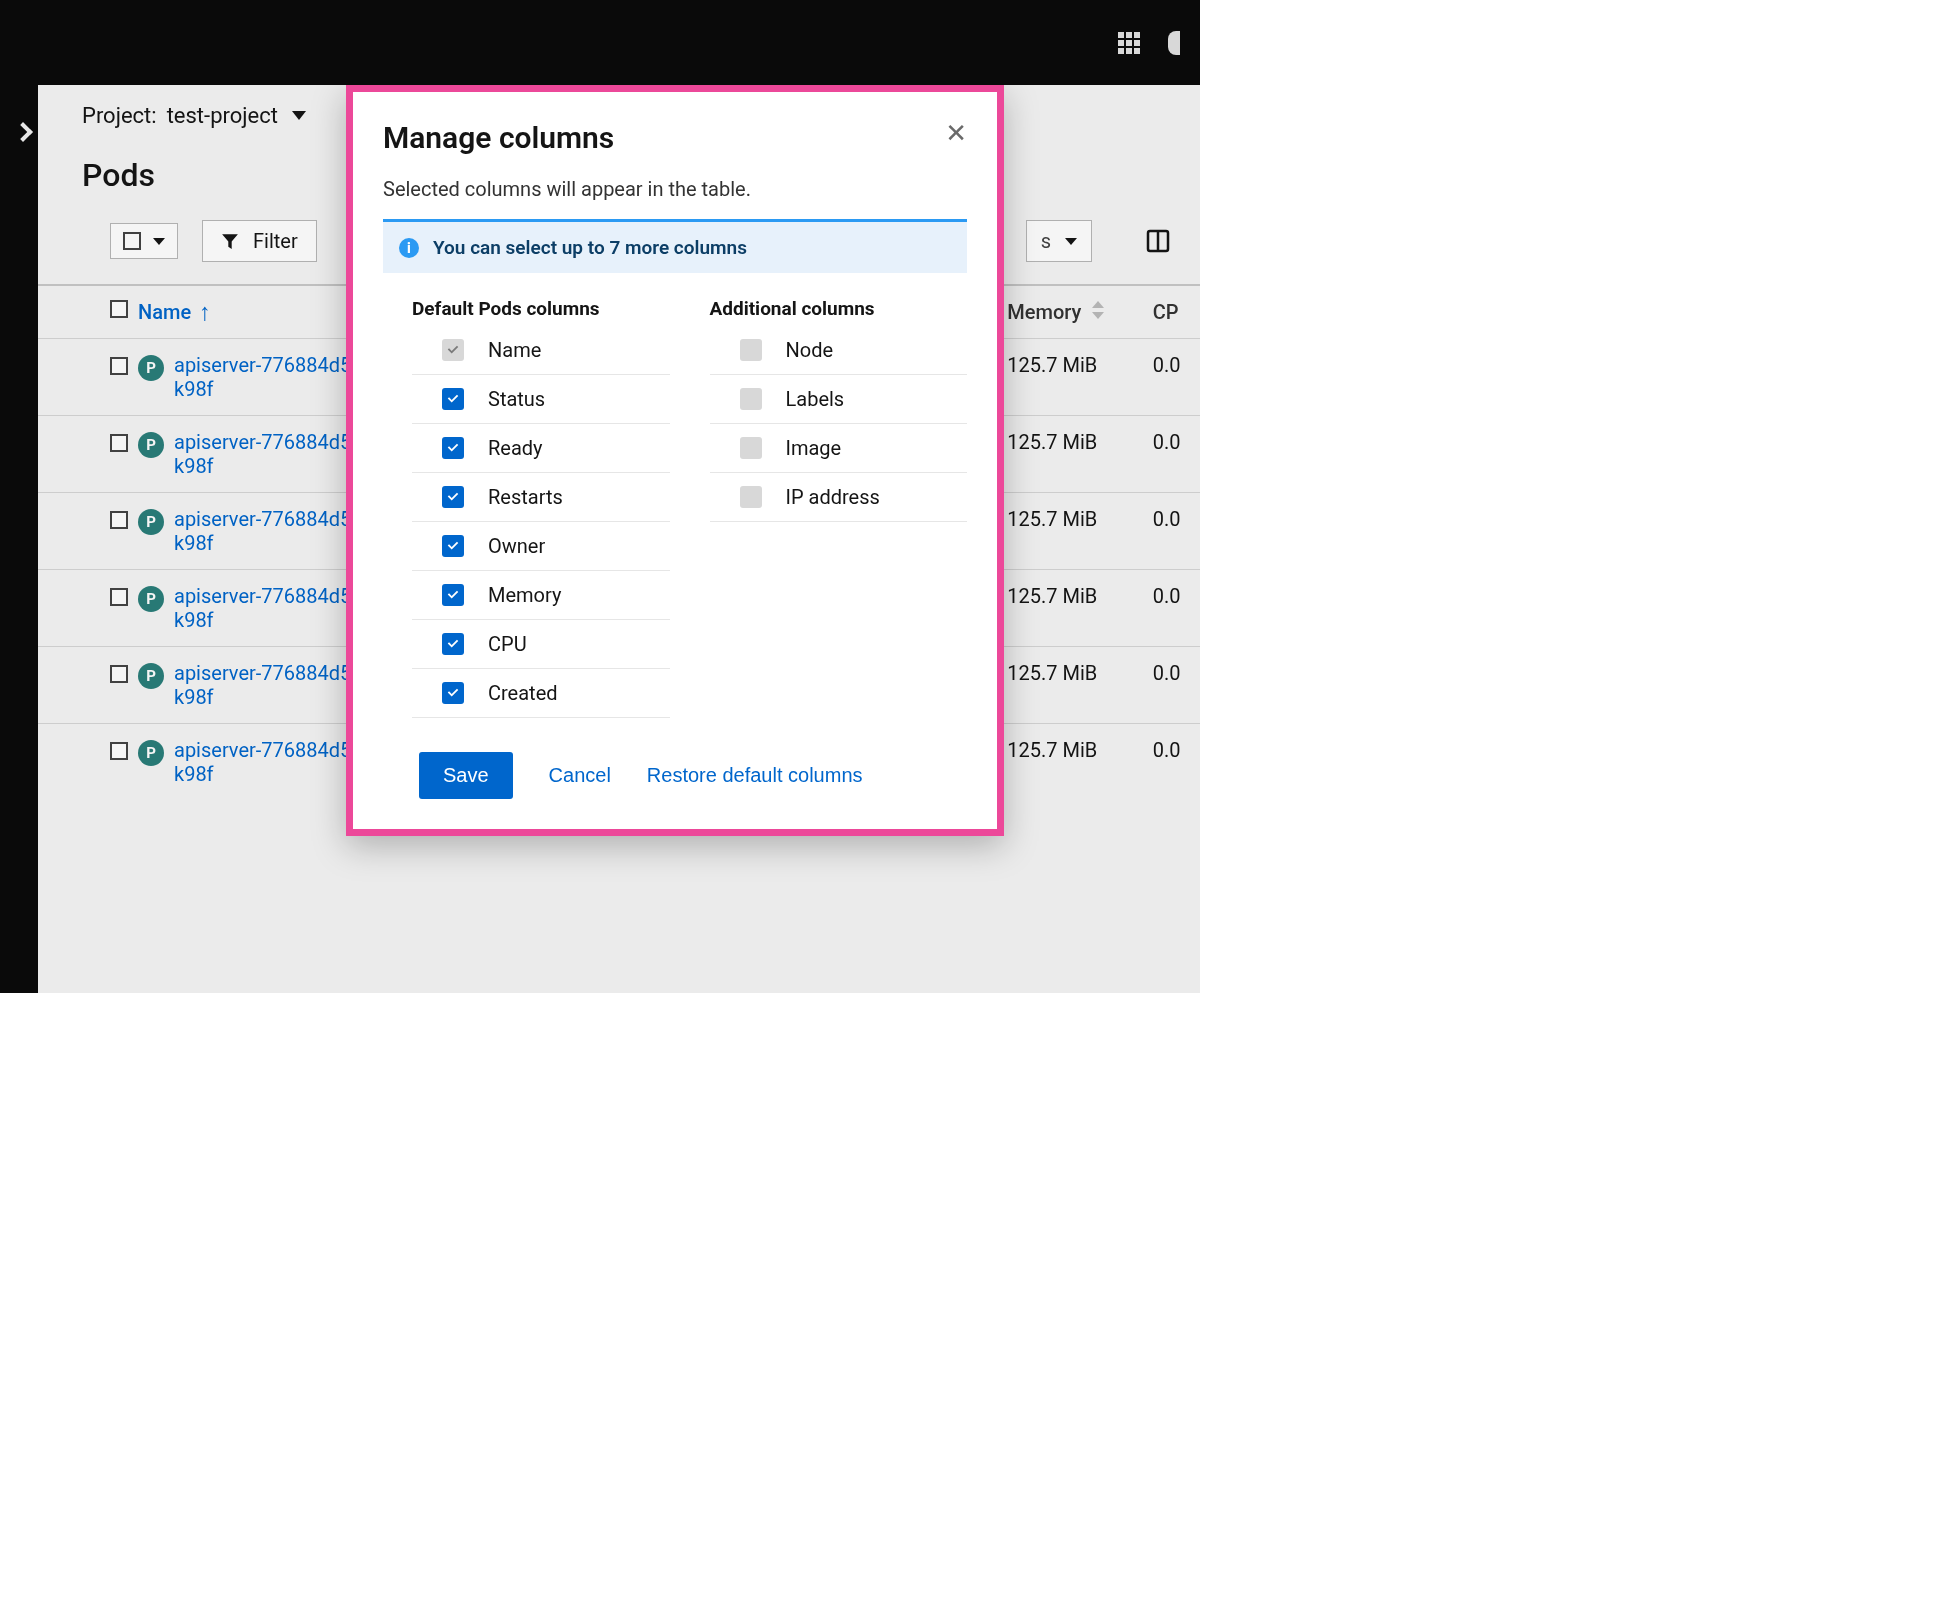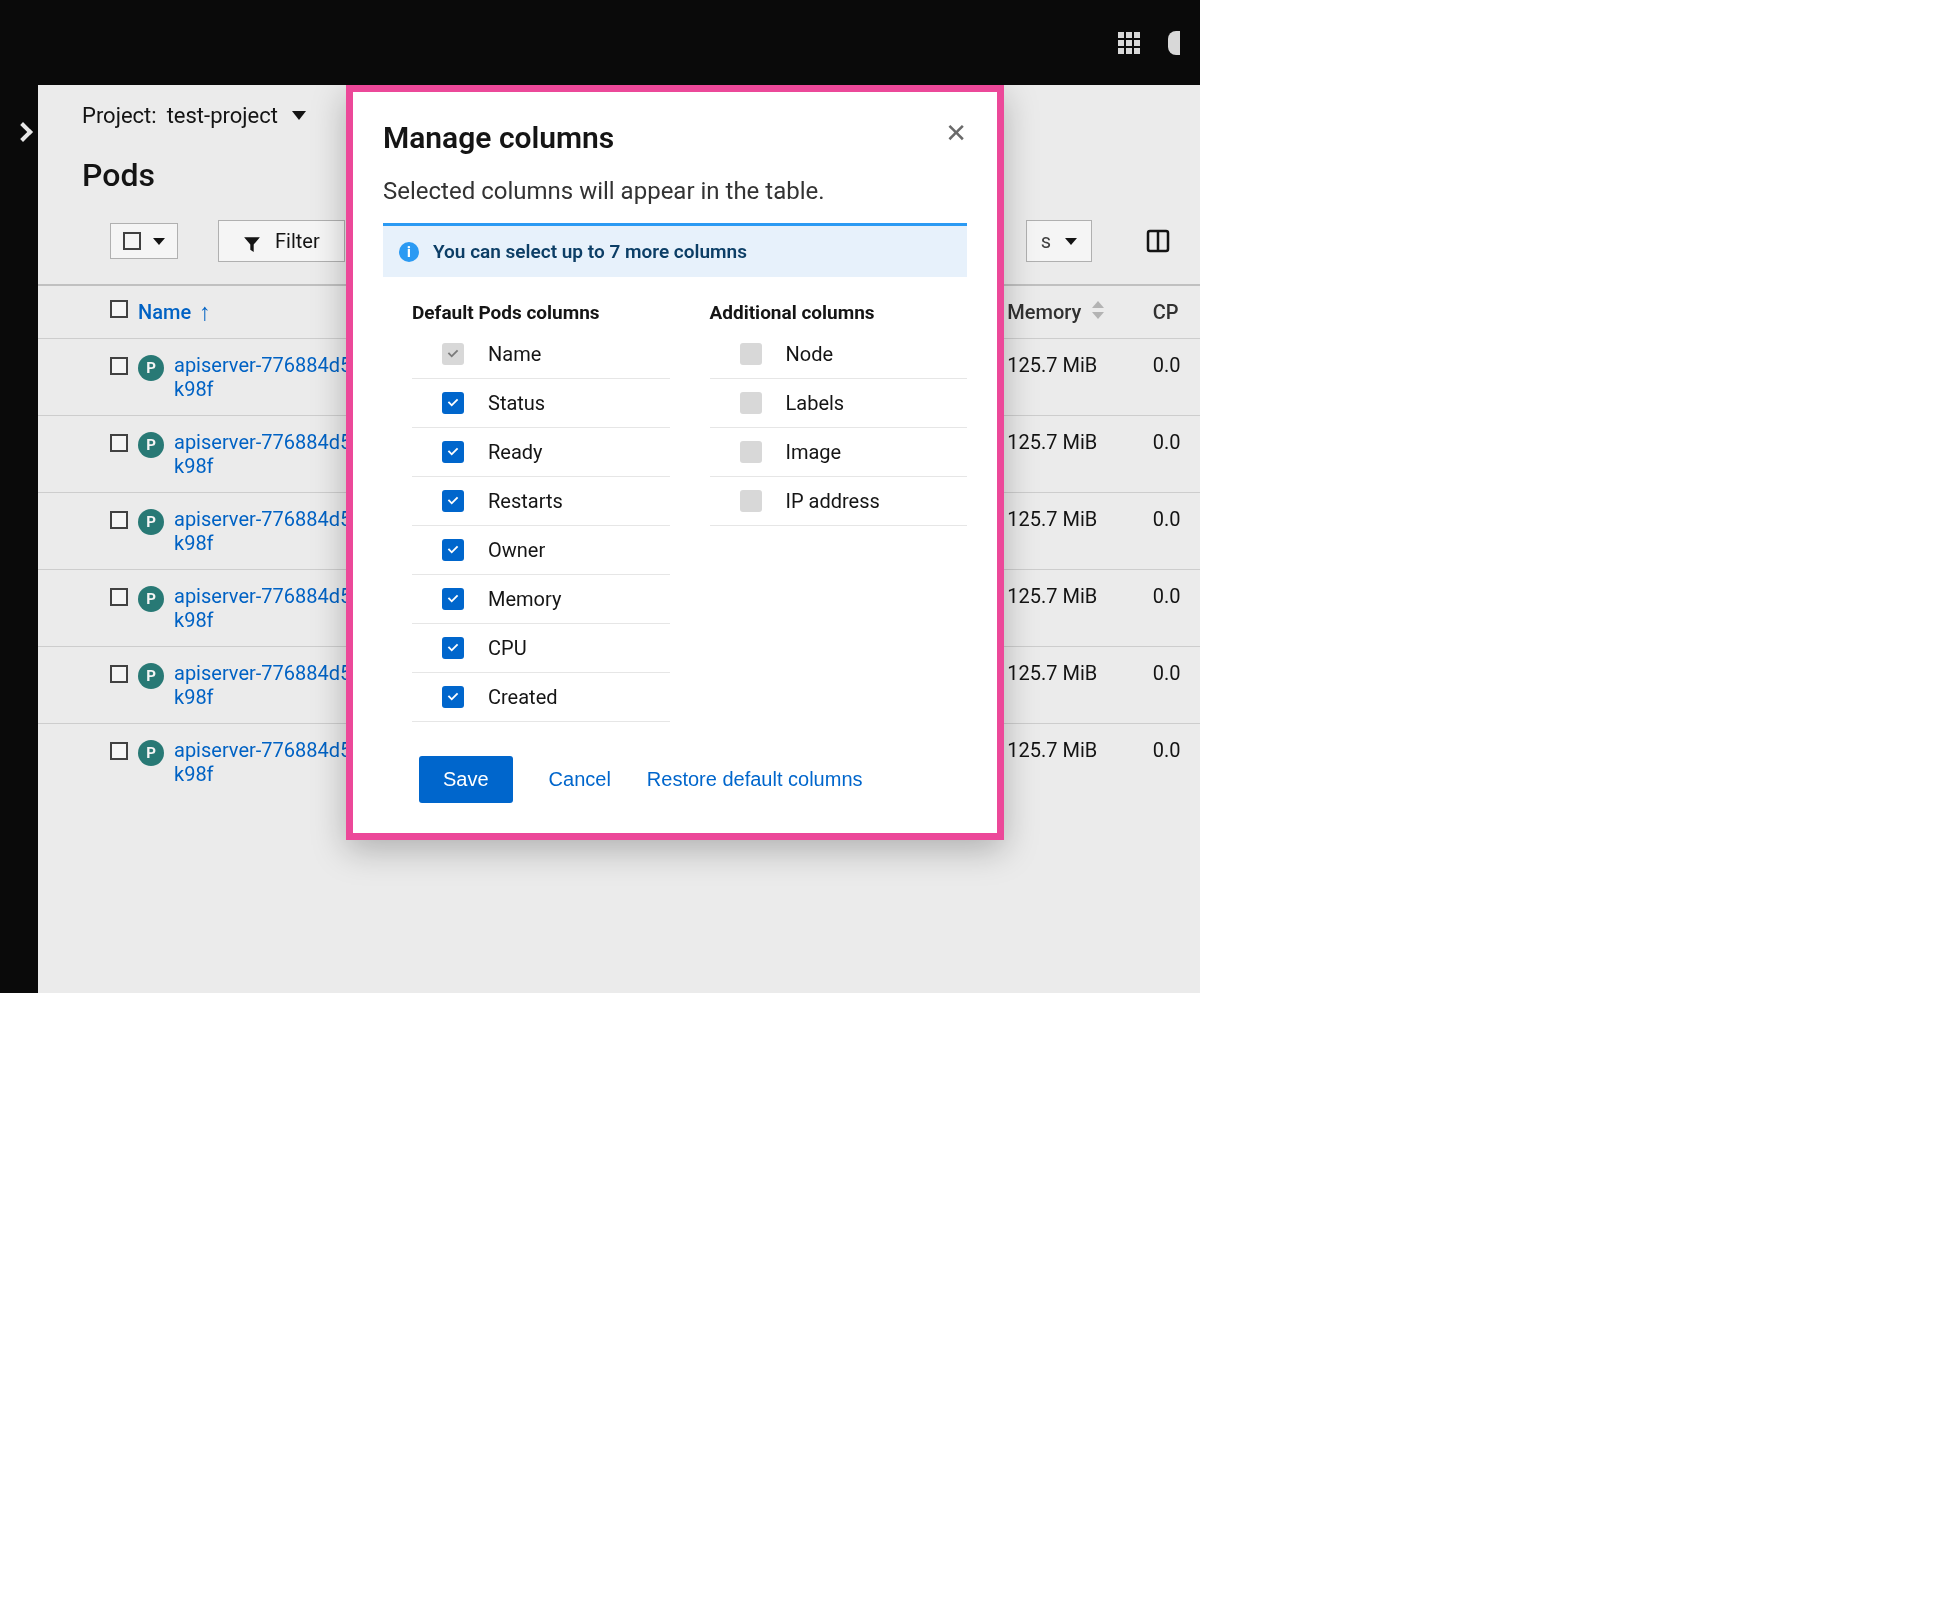--- a/index.html
+++ b/index.html
@@ -117,25 +117,24 @@
   .tb-chkdd .mini-caret {
     width: 0; height: 0;
     border-left: 6px solid transparent;
     border-right: 6px solid transparent;
     border-top: 7px solid #151515;
   }
   .filter-btn {
     border: 1px solid #b8b8b8;
     background: #fff;
     display: flex;
-    align-items: flex-end;
-    padding: 8px 24px;
+    align-items: center;
+    padding: 8px 18px;
     gap: 14px;
     font-size: 20px;
-    margin-left: 16px;
   }
   .filter-btn svg { width: 18px; height: 18px; }
   .toolbar-spacer { flex: 1; }
   .generic-dd {
     border: 1px solid #b8b8b8;
     background: #fff;
     display: flex;
     align-items: center;
     padding: 8px 14px;
     gap: 14px;
@@ -241,21 +240,21 @@
     background: #fff;
     border: 7px solid #ec4899;
     box-shadow: 0 10px 32px rgba(0,0,0,0.25);
     padding: 28px 30px 30px 30px;
   }
   .modal-header {
     display:flex; justify-content:space-between; align-items:flex-start;
   }
   .modal-title { font-size: 30px; font-weight: 600; margin: 0; }
   .modal-close { color:#6a6a6a; font-size:26px; line-height:1; cursor:pointer; background:none; border:none; padding:0; }
-  .modal-sub { margin: 22px 0 18px 0; font-size:24px; color:#333; }
+  .modal-sub { margin: 22px 0 18px 0; font-size:20px; color:#333; }
   .info-banner {
     border-top: 3px solid #2b9af3;
     background: #e7f1fb;
     display:flex;
     align-items:center;
     gap:14px;
     padding: 14px 16px;
     font-size:19px;
     color:#0c3e66;
     font-weight:600;

